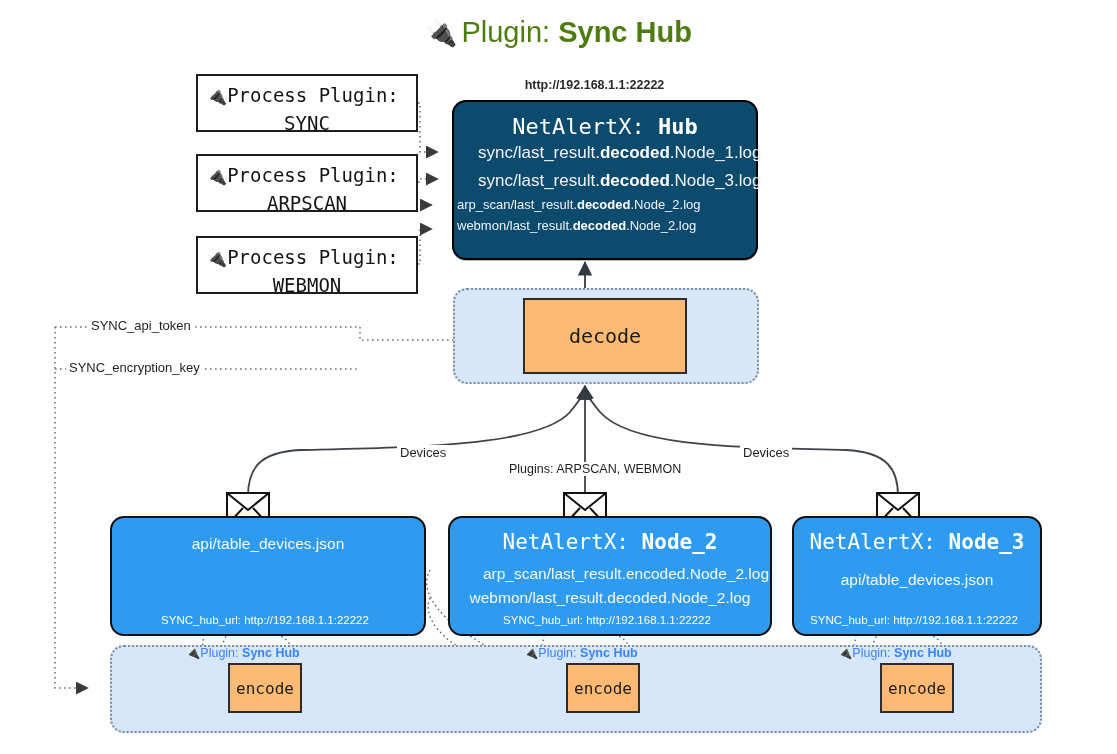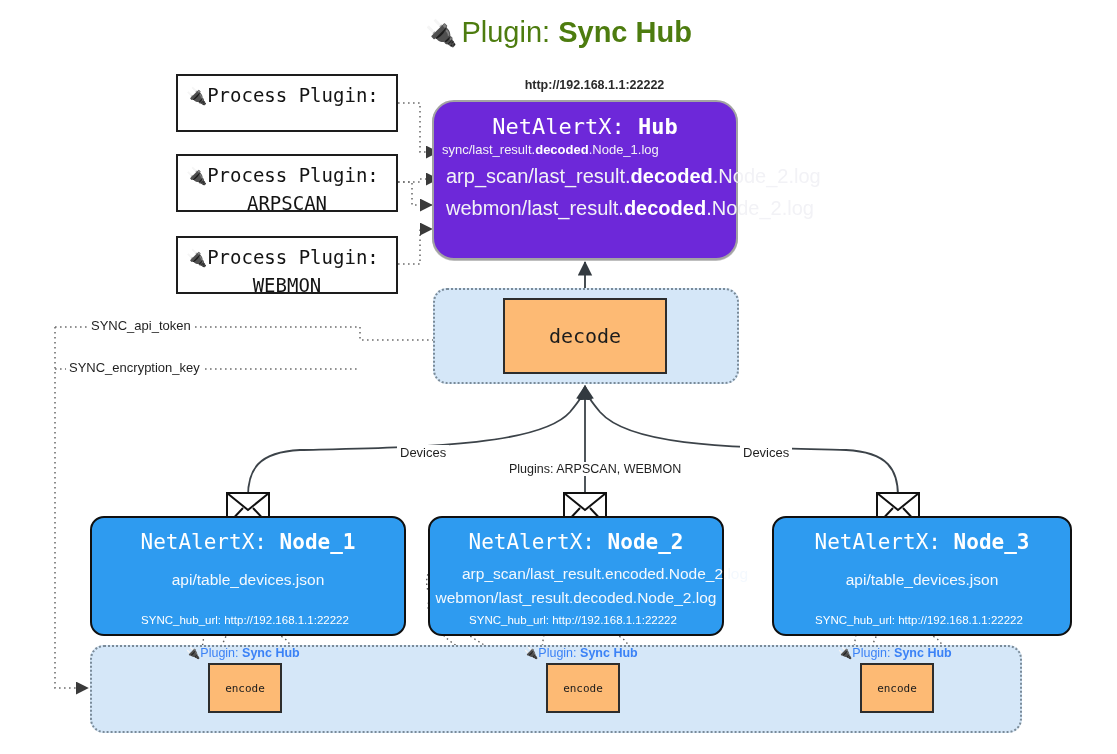--- a/index.html
+++ b/index.html
@@ -24,20 +24,21 @@
   .svg-layer {
     position: absolute;
     left: 0; top: 0;
     width: 1117px;
     height: 754px;
     pointer-events: none;
   }
   .node {
     position: absolute;
     box-sizing: border-box;
+    margin-left: 20px;
   }
 
   
   #title {
     position: absolute;
     left: 0;
     top: 16px;
     width: 1117px;
     text-align: center;
     font-size: 29px;
@@ -79,61 +80,61 @@
 
   
   #hub-url {
     position: absolute;
     font-size: 12.5px;
     color: #2a2a2a;
     white-space: nowrap;
     font-weight: bold;
   }
   #hub {
-    background: #6d28d9;
-    border: 2px solid #a3a3a3;
-    border-radius: 22px;
+    background: #0c4a6e;
+    border: 2px solid #000000;
+    border-radius: 14px;
     color: #ffffff;
     box-shadow: 0 1px 0 rgba(0,0,0,.25);
   }
   #hub .hub-title {
     font-family: "DejaVu Sans Mono", "Liberation Mono", monospace;
     font-size: 22px;
     text-align: center;
     margin-top: 12px;
     white-space: nowrap;
   }
   #hub .hub-title b { font-weight: bold; }
   .hub-row {
-    font-size: 13px;
-    white-space: nowrap;
-    padding-left: 8px;
+    font-size: 17px;
+    white-space: nowrap;
+    padding-left: 24px;
     line-height: 1.62;
     color: #f2f2f6;
   }
   .hub-row b { color: #ffffff; font-weight: bold; }
-  .hub-row.tight { font-size: 20px; padding-left: 12px; }
+  .hub-row.tight { font-size: 13px; padding-left: 3px; }
 
   
   .lightbox {
     background: #d5e7f8;
     border: 2px dotted #7a8b99;
     border-radius: 14px;
   }
   .white-box {
     background: #fdba74;
     border: 2px solid #2d2d2d;
     display: flex;
     align-items: center;
     justify-content: center;
     font-family: "DejaVu Sans Mono", "Liberation Mono", monospace;
     color: #1c1c1c;
   }
   #decode { font-size: 20px; }
-  .encode-box { font-size: 11px; }
+  .encode-box { font-size: 16px; }
   .plugin-cap {
     position: absolute;
     font-size: 12.5px;
     color: #3b82f6;
     white-space: nowrap;
   }
   .plugin-cap b { font-weight: bold; }
   .plugin-cap .plug {
     font-size: 11.5px;
     filter: grayscale(1) contrast(1.6);
@@ -242,40 +243,44 @@
 
     <g fill="none" stroke="#5a5a5a" stroke-width="1.4" stroke-dasharray="1.5 3.2">
       <path d="M896,520 C890,548 882,576 866,604 C856,626 852,648 855,668 C859,684 866,686 874,687" marker-end="url(#arrowDot)"></path>
       <path d="M930,572 C920,580 902,596 888,616 C872,638 866,664 864,678"></path>
       <path d="M935,688 C952,688 952,650 936,638 C924,630 914,628 904,629"></path>
     </g>
   </svg>
 
   <div class="node proc-box" style="left:176px; top:74px; width:222px; height:58px;">
     <span class="ln1"><span class="plug">🔌</span><span>Process Plugin:</span></span>
+    <span class="ln2">SYNC</span>
   </div>
 
   <div class="node proc-box" style="left:176px; top:154px; width:222px; height:58px;">
     <span class="ln1"><span class="plug">🔌</span><span>Process Plugin:</span></span>
     <span class="ln2">ARPSCAN</span>
   </div>
 
   <div class="node proc-box" style="left:176px; top:236px; width:222px; height:58px;">
     <span class="ln1"><span class="plug">🔌</span><span>Process Plugin:</span></span>
     <span class="ln2">WEBMON</span>
   </div>
 
   <div id="hub-url" style="left:0; top:78px; width:1117px; text-align:center; margin-left:36px;">http://192.168.1.1:22222</div>
 
   <div class="node" id="hub" style="left:432px; top:100px; width:306px; height:160px;">
     <div class="hub-title">
       <span>NetAlertX:</span> <b>Hub</b>
     </div>
     <div class="hub-row">
       <span>sync/last_result.</span><b>decoded</b><span>.Node_1.log</span>
+    </div>
+    <div class="hub-row">
+      <span>sync/last_result.</span><b>decoded</b><span>.Node_3.log</span>
     </div>
     <div class="hub-row tight">
       <span>arp_scan/last_result.</span><b>decoded</b><span>.Node_2.log</span>
     </div>
     <div class="hub-row tight">
       <span>webmon/last_result.</span><b>decoded</b><span>.Node_2.log</span>
     </div>
   </div>
 
   <div class="node lightbox" style="left:433px; top:288px; width:306px; height:96px;"></div>
@@ -300,37 +305,34 @@
     <path d="M1,1 L22,18 L43,1" fill="none" stroke="#111" stroke-width="2"></path>
     <path d="M1,33 L17,16 M43,33 L27,16" fill="none" stroke="#111" stroke-width="2"></path>
   </svg>
   <svg class="envelope" style="left:876px; top:492px;" width="44" height="34" viewBox="0 0 44 34">
     <rect x="1" y="1" width="42" height="32" fill="#ffffff" stroke="#111" stroke-width="2"></rect>
     <path d="M1,1 L22,18 L43,1" fill="none" stroke="#111" stroke-width="2"></path>
     <path d="M1,33 L17,16 M43,33 L27,16" fill="none" stroke="#111" stroke-width="2"></path>
   </svg>
 
   <div class="node netnode" style="left:90px; top:516px; width:316px; height:120px;">
-    <div class="nn-title">
-      <span>NetAlertX:</span> <b>Node_1</b>
-    </div>
     <div class="nn-line" style="margin-top:14px;">api/table_devices.json</div>
     <div class="nn-foot">SYNC_hub_url: http://192.168.1.1:22222</div>
   </div>
 
-  <div class="node netnode" style="left:428px; top:516px; width:296px; height:120px;">
+  <div class="node netnode" style="left:428px; top:516px; width:324px; height:120px;">
     <div class="nn-title">
       <span>NetAlertX:</span> <b>Node_2</b>
     </div>
     <div class="nn-line" style="margin-top:8px;padding-left:32px;">arp_scan/last_result.encoded.Node_2.log</div>
     <div class="nn-line">webmon/last_result.decoded.Node_2.log</div>
     <div class="nn-foot">SYNC_hub_url: http://192.168.1.1:22222</div>
   </div>
 
-  <div class="node netnode" style="left:772px; top:516px; width:300px; height:120px;">
+  <div class="node netnode" style="left:772px; top:516px; width:250px; height:120px;">
     <div class="nn-title">
       <span>NetAlertX:</span> <b>Node_3</b>
     </div>
     <div class="nn-line" style="margin-top:14px;">api/table_devices.json</div>
     <div class="nn-foot">SYNC_hub_url: http://192.168.1.1:22222</div>
   </div>
 
   <div class="node lightbox" style="left:90px; top:645px; width:932px; height:88px;"></div>
 
   <div class="plugin-cap" style="left:186px; top:646px;">

